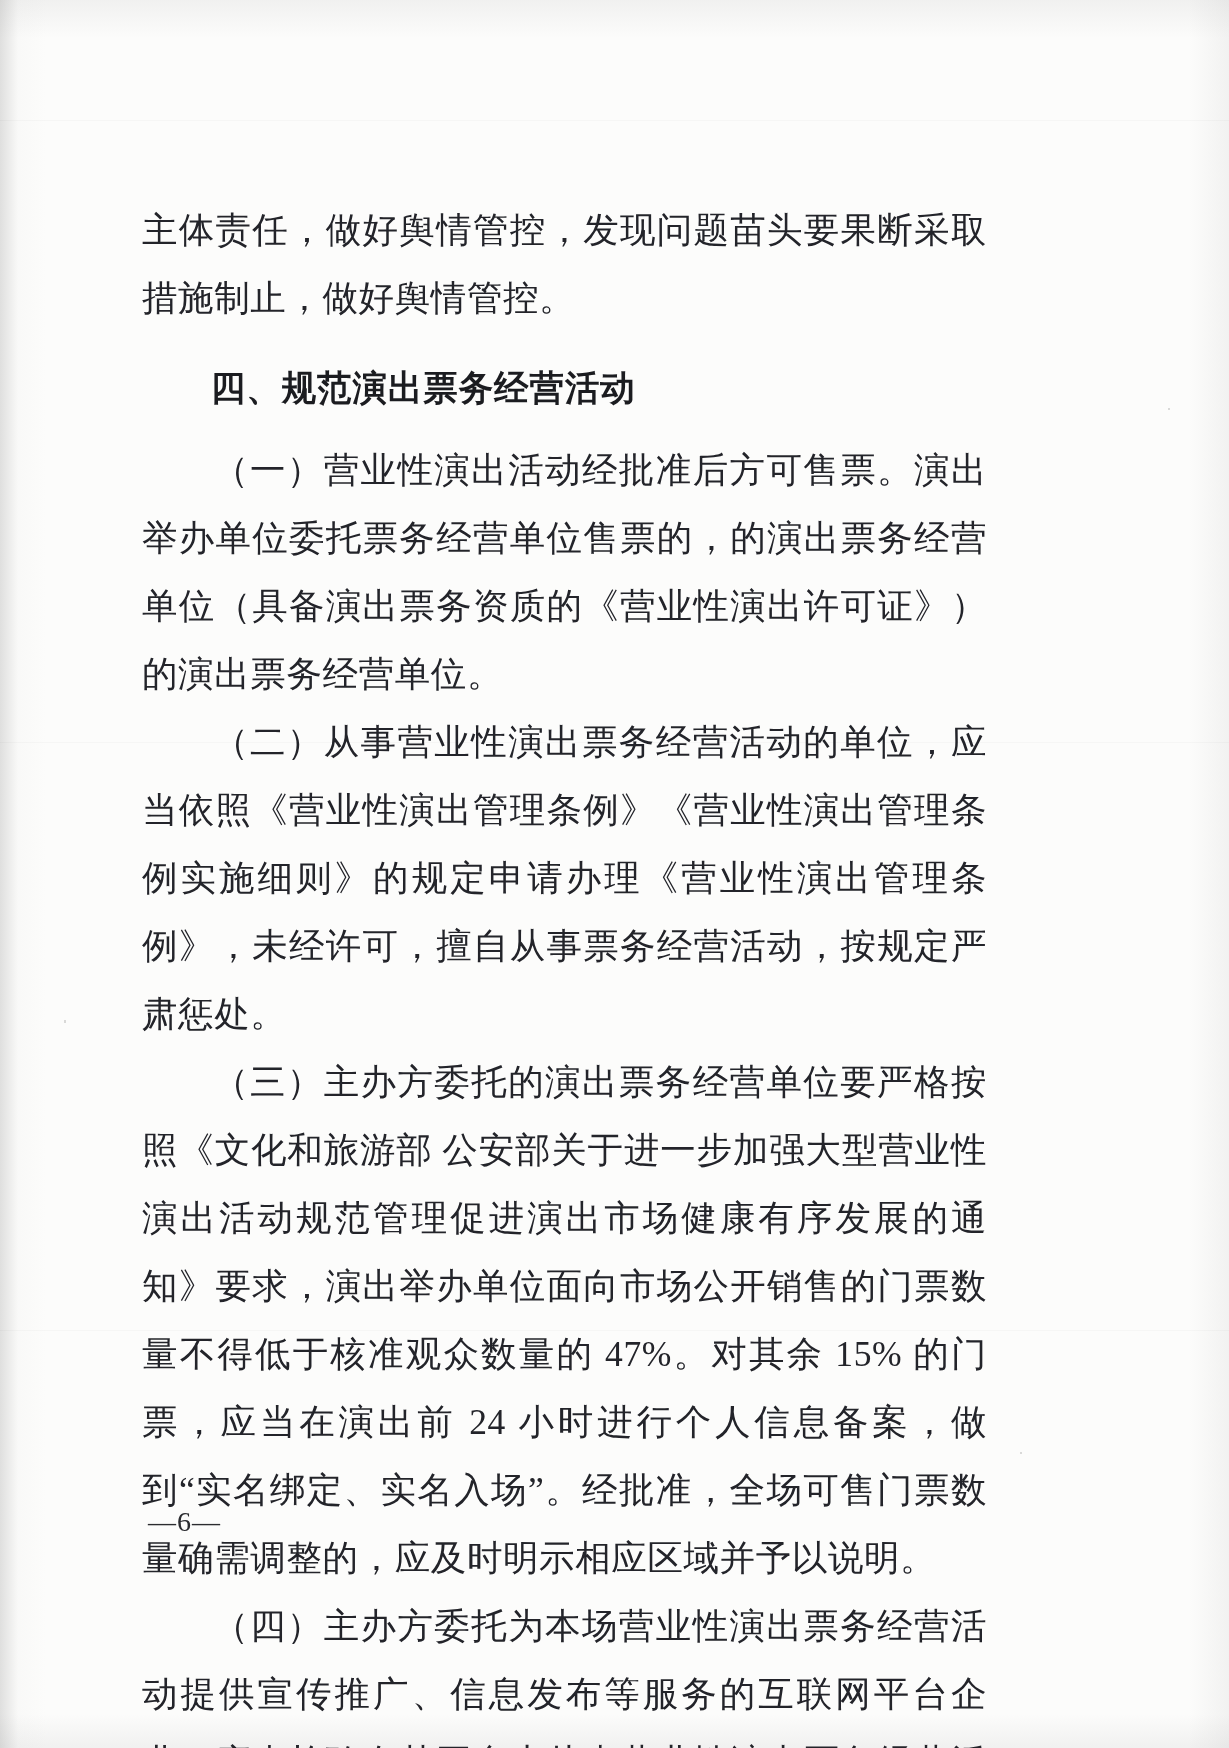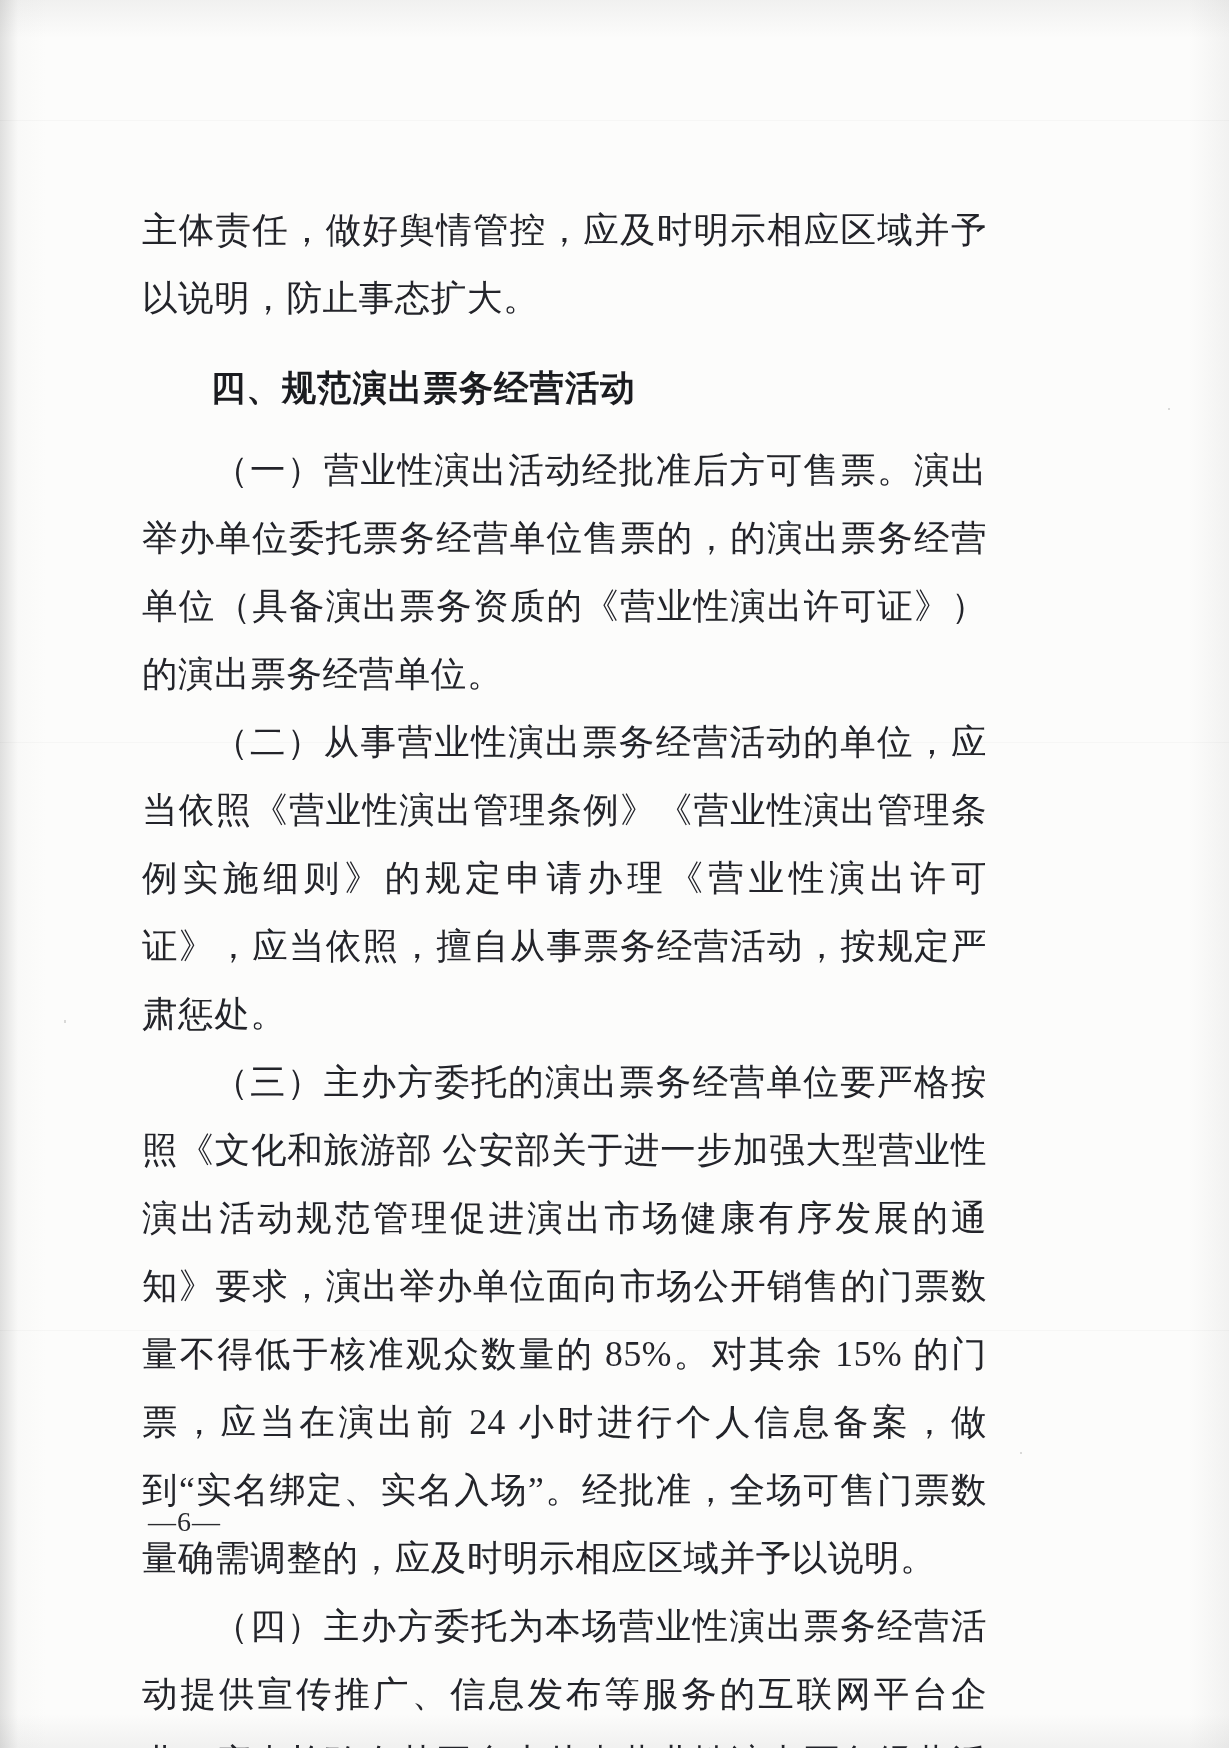--- a/index.html
+++ b/index.html
@@ -97,29 +97,29 @@
   <div class="streak" style="top:120px;"></div>
   <div class="streak" style="top:742px;"></div>
   <div class="streak" style="top:1330px;"></div>
 
   <div class="scan-speck" style="left:1168px; top:408px; width:2px; height:2px;"></div>
   <div class="scan-speck" style="left:64px; top:1020px; width:2px; height:3px;"></div>
   <div class="scan-speck" style="left:1020px; top:1452px; width:2px; height:2px;"></div>
 
   <div class="content">
 
-    <p class="para">主体责任，做好舆情管控，应及时明示相应区域并予以说明，防止事态扩大。</p>
+    <p class="para">主体责任，做好舆情管控，发现问题苗头要果断采取措施制止，做好舆情管控。</p>
 
     <h2 class="heading">四、规范演出票务经营活动</h2>
 
     <p class="para indent">（一）营业性演出活动经批准后方可售票。演出举办单位委托票务经营单位售票的，的演出票务经营单位（具备演出票务资质的《营业性演出许可证》）的演出票务经营单位。</p>
 
-    <p class="para indent">（二）从事营业性演出票务经营活动的单位，应当依照《营业性演出管理条例》《营业性演出管理条例实施细则》的规定申请办理《营业性演出许可证》，应当依照，擅自从事票务经营活动，按规定严肃惩处。</p>
+    <p class="para indent">（二）从事营业性演出票务经营活动的单位，应当依照《营业性演出管理条例》《营业性演出管理条例实施细则》的规定申请办理《营业性演出管理条例》，未经许可，擅自从事票务经营活动，按规定严肃惩处。</p>
 
-    <p class="para indent">（三）主办方委托的演出票务经营单位要严格按照《文化和旅游部 公安部关于进一步加强大型营业性演出活动规范管理促进演出市场健康有序发展的通知》要求，演出举办单位面向市场公开销售的门票数量不得低于核准观众数量的 85%。对其余 15% 的门票，应当在演出前 24 小时进行个人信息备案，做到“实名绑定、实名入场”。经批准，全场可售门票数量确需调整的，应及时明示相应区域并予以说明。</p>
+    <p class="para indent">（三）主办方委托的演出票务经营单位要严格按照《文化和旅游部 公安部关于进一步加强大型营业性演出活动规范管理促进演出市场健康有序发展的通知》要求，演出举办单位面向市场公开销售的门票数量不得低于核准观众数量的 47%。对其余 15% 的门票，应当在演出前 24 小时进行个人信息备案，做到“实名绑定、实名入场”。经批准，全场可售门票数量确需调整的，应及时明示相应区域并予以说明。</p>
 
     <p class="para indent">（四）主办方委托为本场营业性演出票务经营活动提供宣传推广、信息发布等服务的互联网平台企业，应当检验在其平台上从事营业性演出票务经营活动的票务经营单位资质及相关营业性演出的批准文件，不得为未取得营业性演出许可证的经营主体提</p>
 
   </div>
 
   <div class="page-number">—6—</div>
 
 </div>
 
 </body></html>

